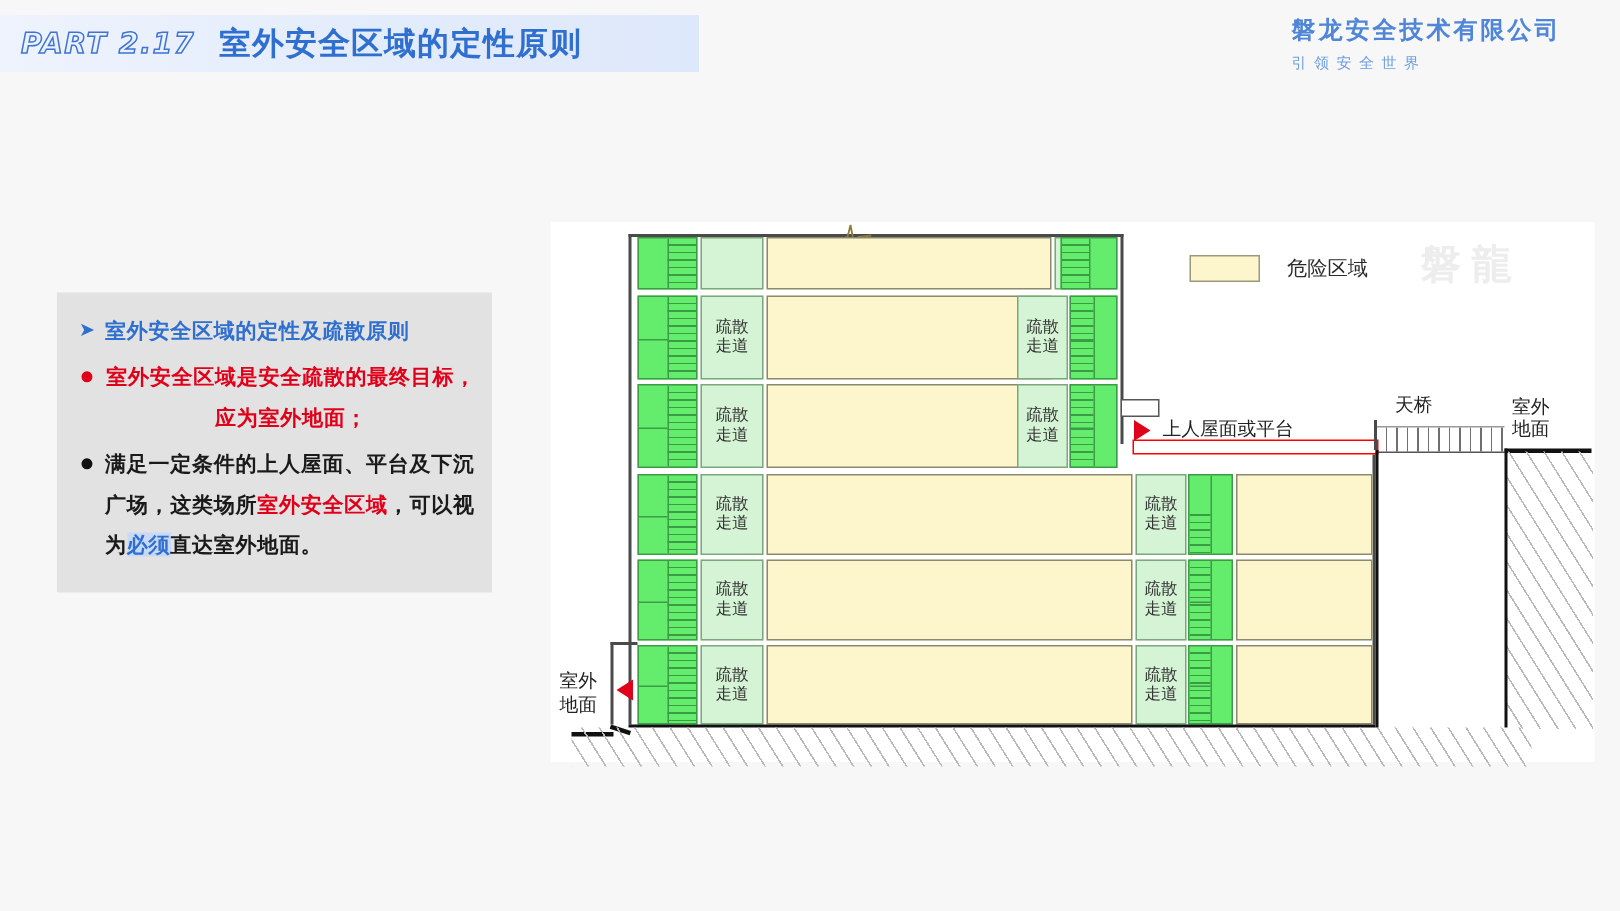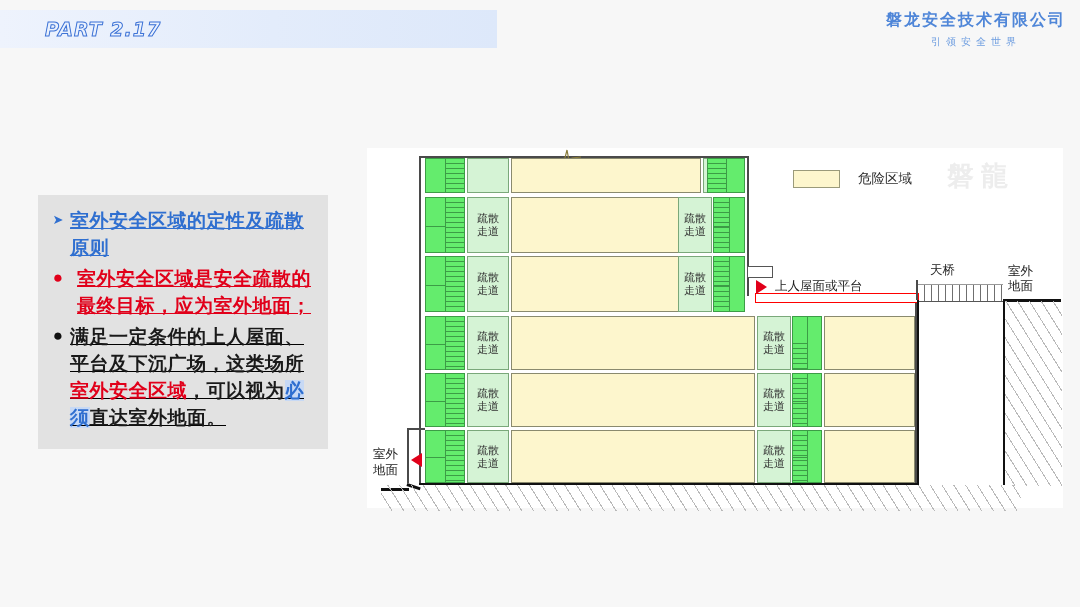--- a/index.html
+++ b/index.html
@@ -6,39 +6,39 @@
   body{
     width:1080px;height:607px;position:relative;overflow:hidden;
     background:#f7f7f7;
     font-family:"Liberation Sans","DejaVu Sans",sans-serif;
   }
 
   
   #title-bar{
     position:absolute;left:0;top:10px;width:466px;height:38px;
     background:linear-gradient(90deg,#eef3fd 0%,#e3ecfb 55%,#dde8fa 100%);
-    display:flex;align-items:center;padding-left:31px;
+    display:flex;align-items:center;
   }
   #part-label{
     margin-left:14px;
     font-family:"DejaVu Sans",sans-serif;
     font-style:italic;font-weight:bold;font-size:19px;
     letter-spacing:1px;
     color:#eaf1fd;
     -webkit-text-stroke:1px #3f74d6;
     text-shadow:0 0 0 #3f74d6;
   }
   #title-text{
     margin-left:16px;
     font-size:21px;font-weight:bold;color:#2f6fd0;
     letter-spacing:1px;
   }
 
   
-  #logo{position:absolute;right:14px;top:10px;text-align:center;}
+  #logo{position:absolute;right:39px;top:10px;}
   #logo-main{
     font-size:16px;font-weight:bold;color:#4f86d8;letter-spacing:2px;
     white-space:nowrap;
   }
   #logo-sub{
     font-size:10px;color:#6f9ee0;letter-spacing:5px;margin-top:4px;
     white-space:nowrap;
   }
 
   
@@ -50,23 +50,22 @@
   }
   .bullet-row{display:flex;align-items:flex-start;margin-bottom:4px;}
   .marker{
     width:24px;flex:0 0 24px;text-align:center;
     font-size:14px;line-height:26px;
   }
   .marker.arrow{color:#2f6fd0;font-size:13px;}
   .marker.dot-red{color:#e1001a;font-size:17px;}
   .marker.dot-black{color:#111;font-size:17px;}
   .bullet-body{
-    font-size:19px;line-height:27px;font-weight:bold;
+    font-size:14px;line-height:27px;font-weight:bold;
     letter-spacing:0.5px;
-    text-decoration:underline;
   }
   .t-blue{color:#2f6fd0;}
   .t-red{color:#e1001a;text-align:center;}
   .t-black{color:#1a1a1a;}
   .hl{background:#c7d9f5;color:#2f6fd0;}
 
   
   #diagram{
     position:absolute;left:367px;top:148px;width:696px;height:360px;
     background:#ffffff;
@@ -149,20 +148,21 @@
     white-space:nowrap;
   }
   #break-mark{position:absolute;}
   #door-exit{position:absolute;background:#fff;border:1px solid #555;}
 </style>
 </head>
 <body>
 
 <div id="title-bar">
   <div id="part-label">PART 2.17</div>
+  <div id="title-text">室外安全区域的定性原则</div>
 </div>
 
 <div id="logo">
   <div id="logo-main">磐龙安全技术有限公司</div>
   <div id="logo-sub">引领安全世界</div>
 </div>
 
 <div id="text-panel">
 
   <div class="bullet-row">

